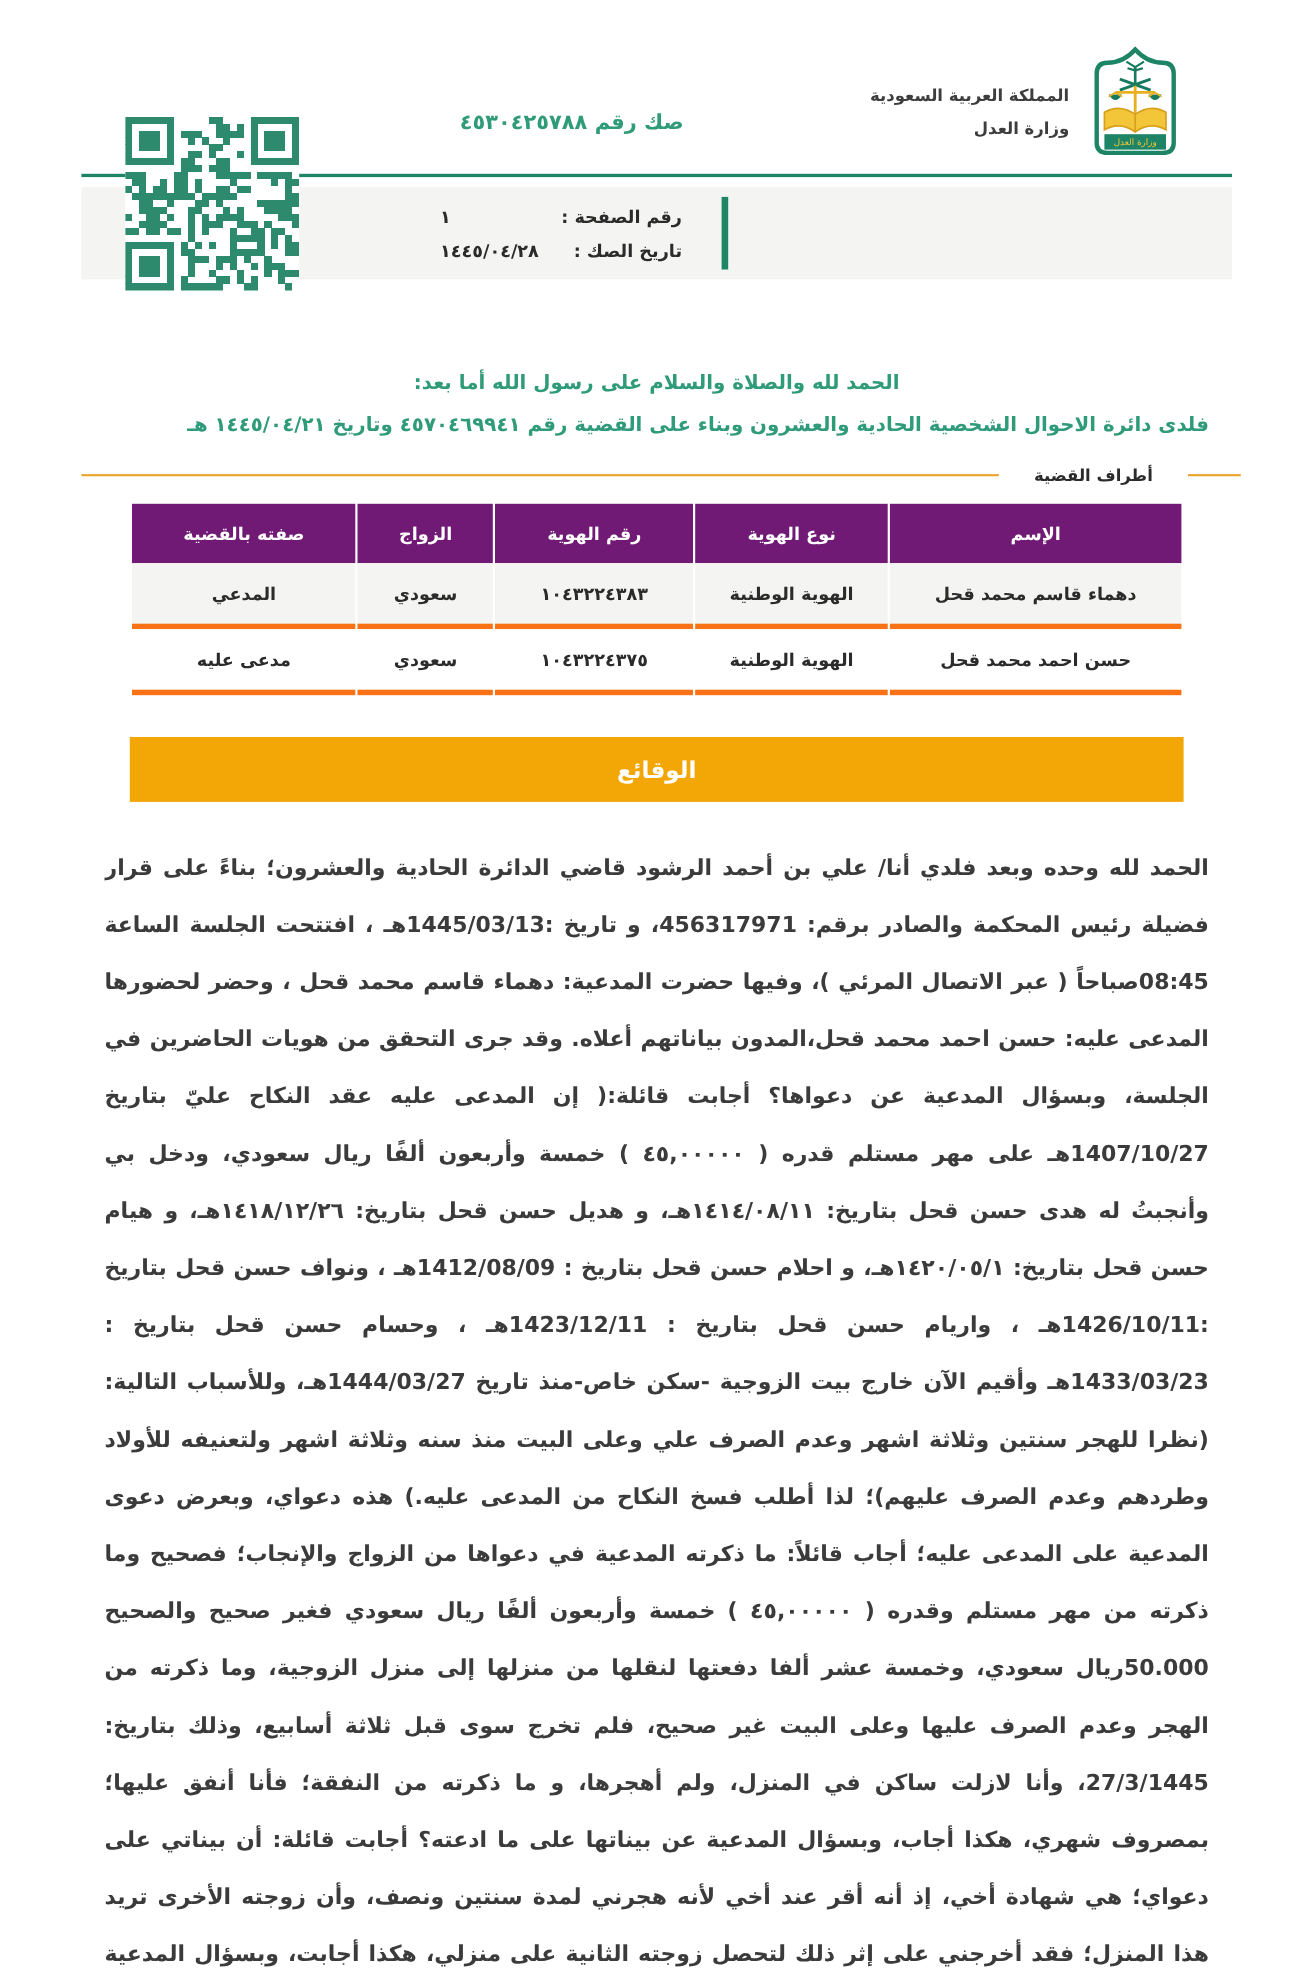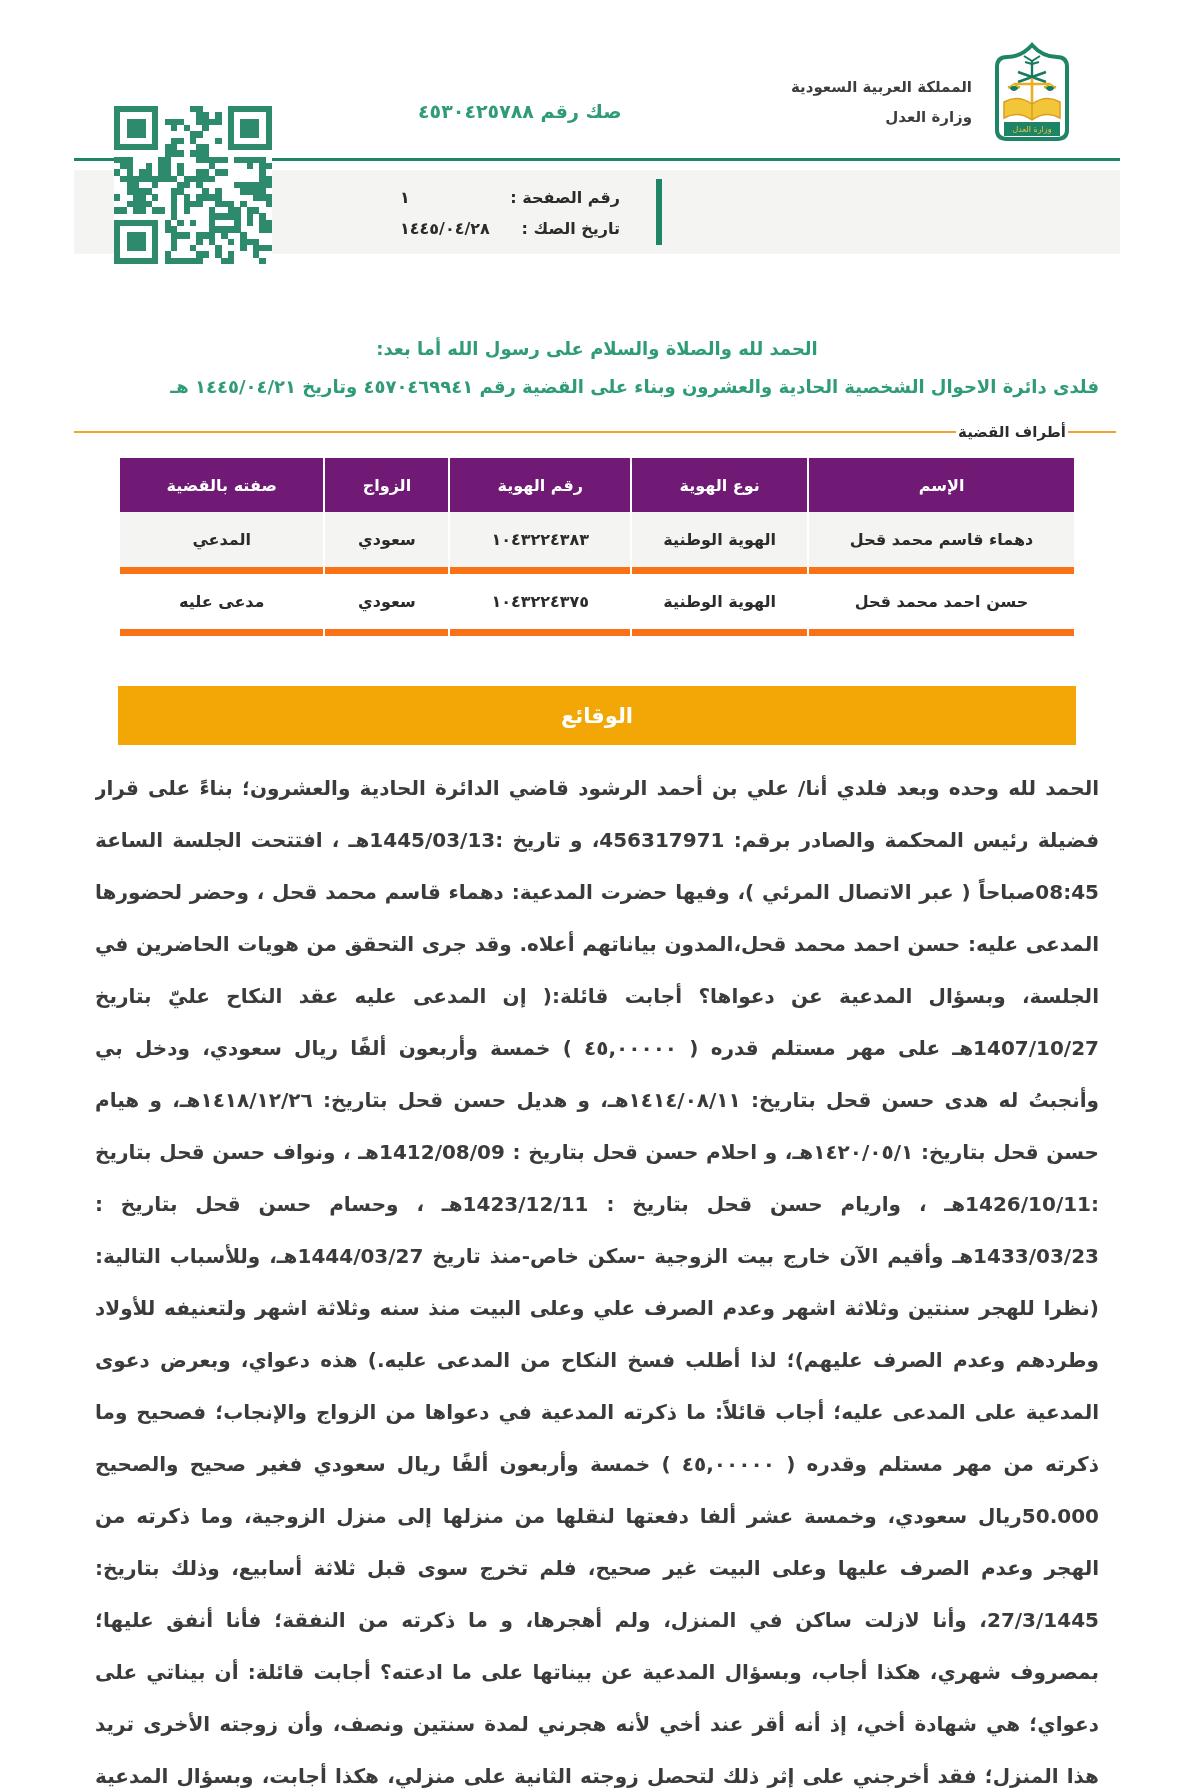--- a/index.html
+++ b/index.html
@@ -41,45 +41,45 @@
   .blessing-1{
     position:absolute;top:338px;left:0;right:0;text-align:center;
     color:#2f9b78;font-weight:bold;font-size:18px;
   }
   .blessing-2{
     position:absolute;top:376px;right:95px;left:110px;text-align:right;
     color:#2f9b78;font-weight:bold;font-size:18px;
   }
   
   .parties-divider{
-    position:absolute;top:420px;right:78px;left:74px;height:24px;
-    display:flex;align-items:center;gap:2px;
+    position:absolute;top:420px;right:66px;left:74px;height:24px;
+    display:flex;align-items:center;gap:32px;
     font-weight:bold;font-size:15px;color:#2b2b2b;
   }
   .yline-short{width:48px;height:2px;background:#eda52d;}
   .yline-long{flex:1;height:2px;background:#eda52d;}
   
   .parties-table{
     position:absolute;top:458px;right:118px;left:118px;
     border-collapse:separate;border-spacing:2px 0;width:958px;
     font-size:16px;font-weight:bold;
   }
   .parties-table th{
     background:#701a75;color:#ffffff;height:52px;font-size:16px;font-weight:bold;text-align:center;
   }
   .parties-table td{
-    height:53px;text-align:center;color:#2b2b2b;border-bottom:7px solid #f97316;
+    height:53px;text-align:center;color:#2b2b2b;border-bottom:5px solid #f97316;
   }
   .parties-table tr.row-odd td{background:#f4f4f3;}
   .parties-table tr.row-even td{background:#ffffff;}
   .col-name{width:28%;} .col-idtype{width:18.5%;} .col-idnum{width:19%;}
   .col-nat{width:13%;} .col-role{width:21.5%;}
   
   .facts-banner{
-    position:absolute;top:686px;right:118px;left:118px;height:59px;
+    position:absolute;top:670px;right:118px;left:118px;height:59px;
     background:#f2a706;color:#ffffff;font-weight:bold;font-size:21px;
     display:flex;align-items:center;justify-content:center;
   }
   .facts-body{
     position:absolute;top:762px;right:95px;left:95px;bottom:0;
     text-align:justify;text-align-last:right;
     font-size:20px;font-weight:bold;color:#3b3b3b;line-height:52px;
     overflow:hidden;
   }
 </style>

